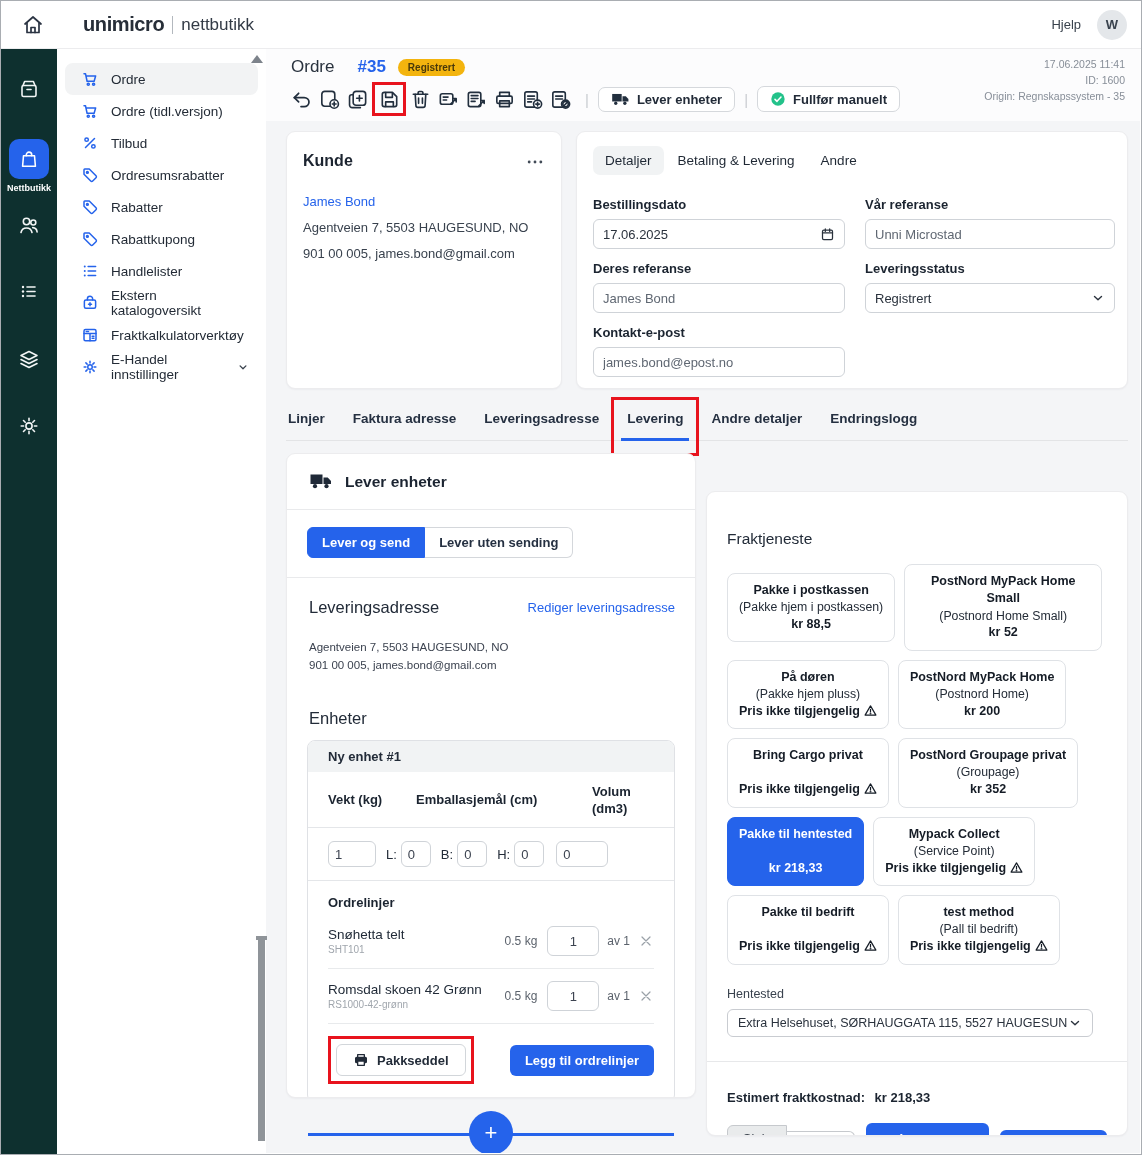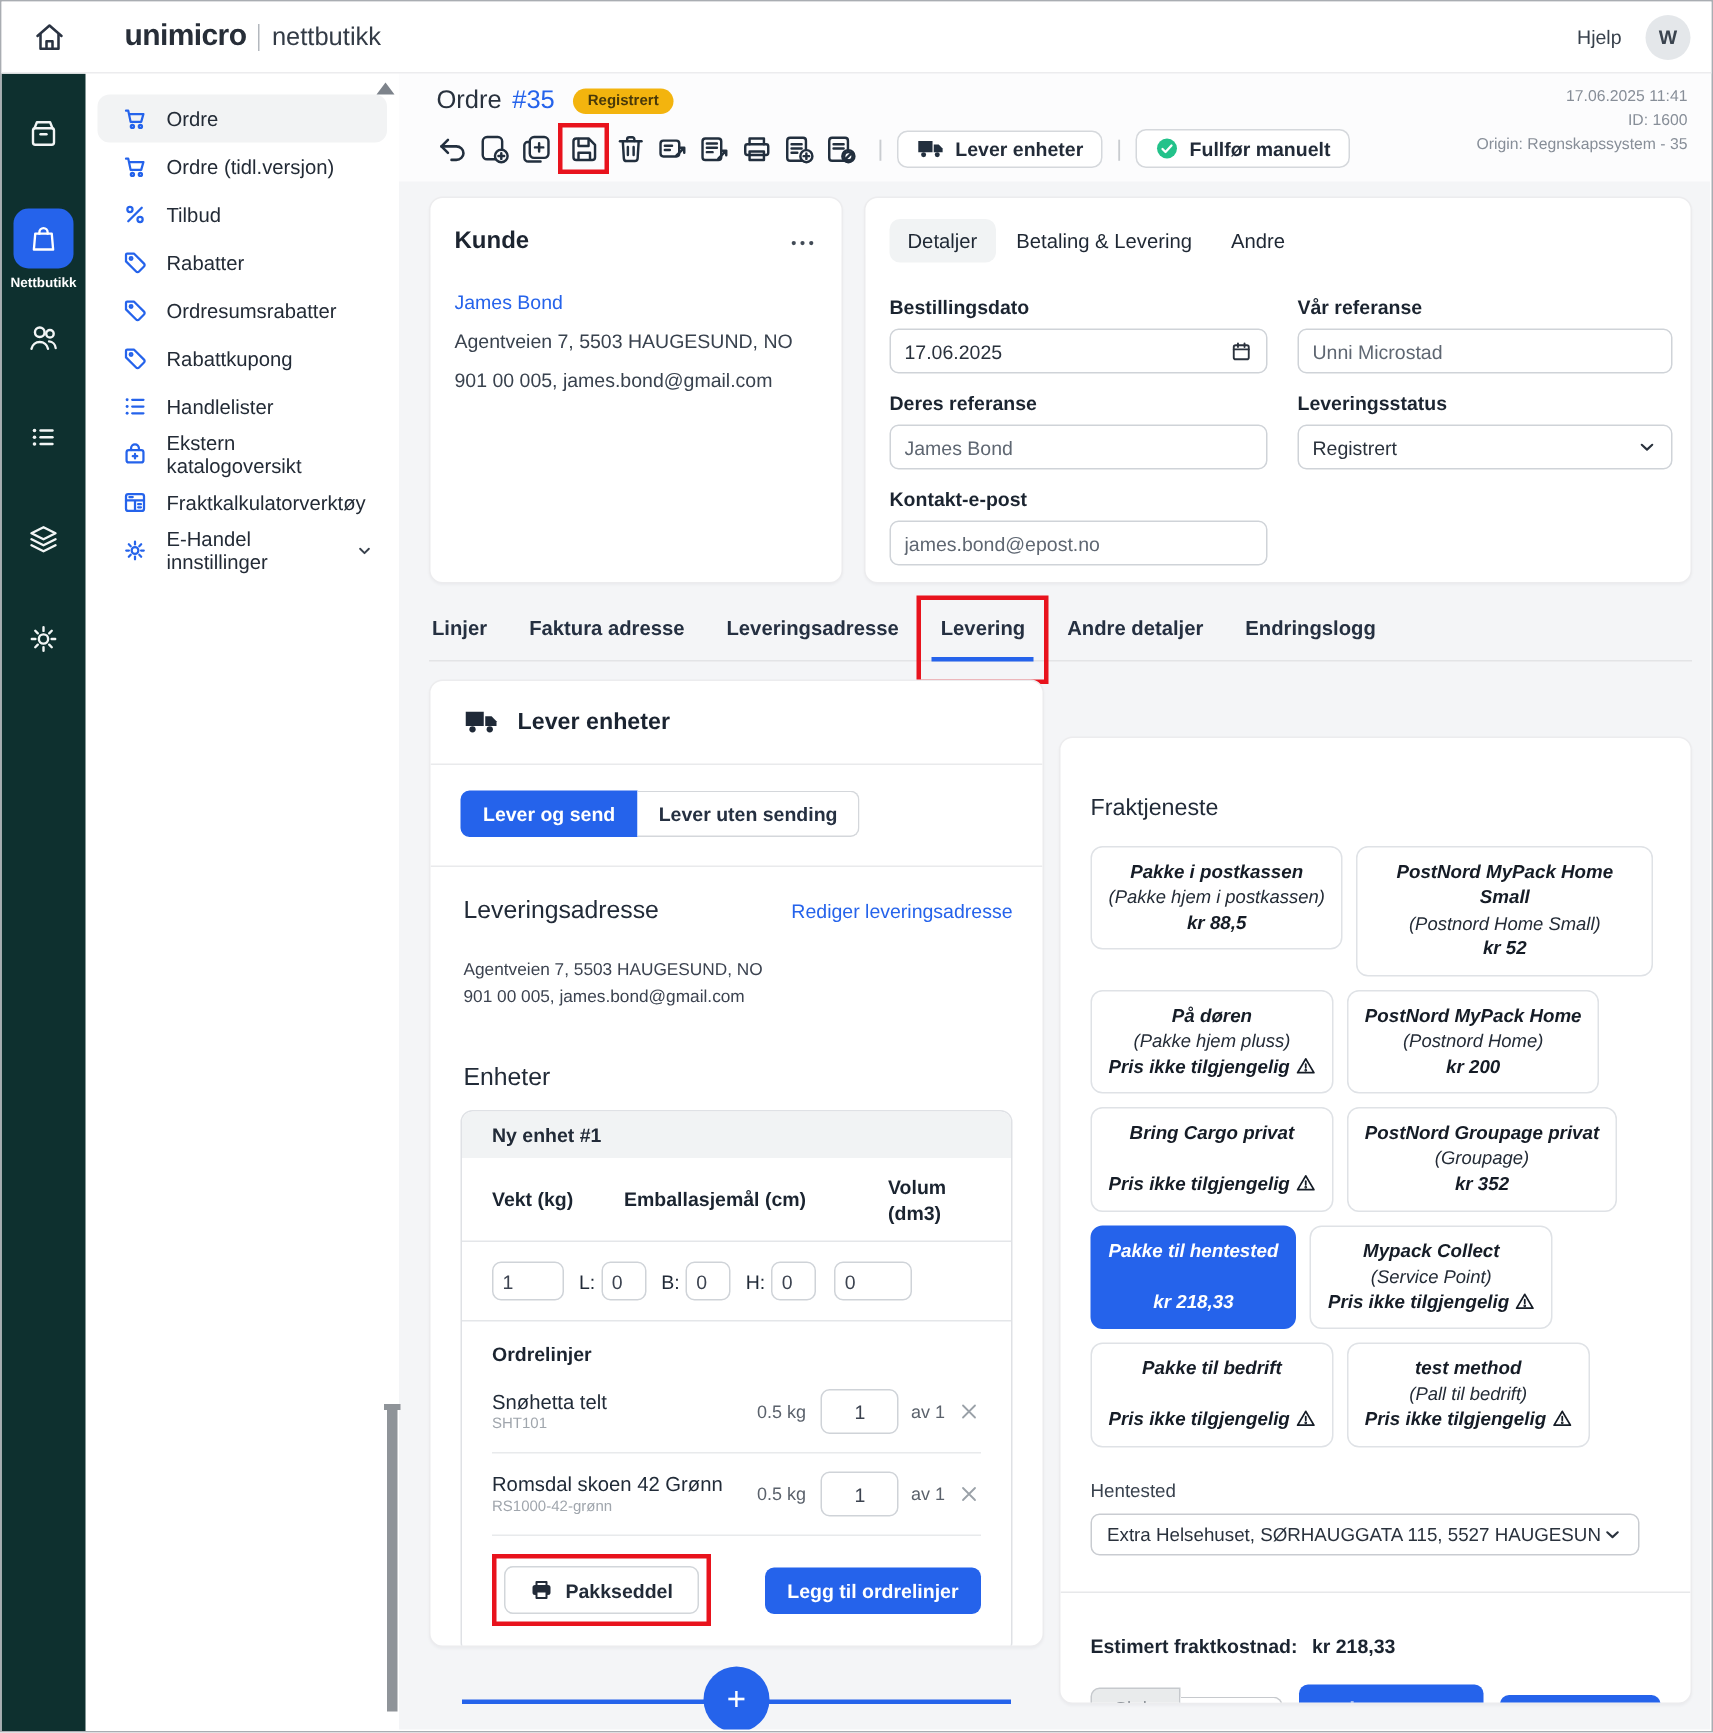--- a/index.html
+++ b/index.html
@@ -35,21 +35,21 @@
 
   
   .vthumb { position:absolute; left:257px; top:935px; width:7px; height:205px; background:#8f9499; z-index:6; }
   .vthumb::before { content:""; position:absolute; left:-2px; right:-2px; top:0; height:4px; background:#8f9499; }
 
   
   .main { position:absolute; left:265px; top:48px; right:1px; bottom:1px; background:#f4f5f7; }
   .order-head { position:absolute; left:0; top:0; right:0; height:72px; background:#fcfcfd; }
   .title-row { position:absolute; left:25px; top:8px; display:flex; align-items:center; }
   .o-title { font-size:17px; font-weight:500; color:#29323e; }
-  .o-num { font-size:17px; font-weight:400; color:#2563eb; margin-left:7px; cursor:pointer; }
+  .o-num { font-size:17px; font-weight:700; color:#2563eb; margin-left:23px; cursor:pointer; }
   .o-badge { margin-left:12px; background:#f3b40e; color:#49390a; font-size:10px; font-weight:700; padding:3px 10px; border-radius:10px; }
   .toolbar { position:absolute; left:23px; top:32px; display:flex; align-items:center; height:36px; }
   .tb-icon { width:24px; height:24px; color:#222f3e; margin-right:4px; cursor:pointer; display:flex; align-items:center; justify-content:center; }
   .red-wrap-icon { border:3px solid #e8131d; padding:2px 2px; margin:0 2px 0 -1px; display:flex; }
   .red-wrap-icon .tb-icon { margin-right:0; }
   .tb-sep { color:#c9ccd0; margin:0 9px; font-size:15px; }
   .tb-btn { display:inline-flex; align-items:center; gap:7px; border:1px solid #d5d8dc; background:#fff; border-radius:7px; padding:4px 12px; font-size:13px; font-weight:600; color:#222b38; cursor:pointer; white-space:nowrap; }
   .meta { position:absolute; right:15px; top:8px; text-align:right; font-size:10.5px; color:#878e98; line-height:1.5; }
 
   .content { position:absolute; left:0; right:0; top:72px; bottom:0; overflow:hidden; }
@@ -119,21 +119,21 @@
   .unit-foot .btn-blue { margin-left:auto; }
 
   
   .plus-line { position:absolute; left:42px; top:1012px; width:366px; height:3px; background:#2563eb; }
   .plus-circle { position:absolute; left:203px; top:990px; width:44px; height:44px; border-radius:50%; background:#2563eb; color:#fff; font-size:22px; display:flex; align-items:center; justify-content:center; cursor:pointer; z-index:2; }
 
   
   .panel-right { left:440px; top:370px; width:422px; height:645px; overflow:hidden; padding:38px 20px 0; }
   .fp-title { font-size:15.5px; font-weight:500; color:#222b38; }
   .opt-rows { margin-top:16px; }
-  .opt-row { display:flex; gap:9px; margin-bottom:9px; align-items:flex-start;font-style:italic; }
+  .opt-row { display:flex; gap:9px; margin-bottom:9px; align-items:center; }
   .opt { border:1px solid #dfe2e6; border-radius:8px; background:#fff; padding:8px 11px; min-height:62px; max-width:198px; min-width:136px; display:flex; flex-direction:column; justify-content:center; text-align:center; font-size:12.3px; line-height:1.38; color:#242c37; cursor:pointer; }
   .opt-title { font-weight:700; color:#151c26; font-size:12.5px; }
   .opt-sub:empty::before { content:"\00a0"; }
   .opt-price { font-weight:700; color:#151c26; font-size:12.5px; }
   .opt.selected { background:#2563eb; border-color:#2563eb; }
   .opt.selected .opt-title, .opt.selected .opt-price, .opt.selected .opt-sub { color:#fff; }
   .warn-ic { display:inline-block; vertical-align:-2px; margin-left:4px; color:#151c26; }
   .fp-pickup-label { margin-top:22px; font-size:12.5px; color:#39424e; }
   .fp-select { margin-top:8px; width:366px; height:28px; border:1px solid #c9ccd1; border-radius:6px; background:#fff; display:flex; align-items:center; padding:0 10px; font-size:12.5px; color:#2a323d; cursor:pointer; }
   .fp-select .grow { flex:1; white-space:nowrap; overflow:hidden; }
@@ -265,30 +265,30 @@
           </span>
         <span>Tilbud</span>
       </div>
       <div class="side-item">
         <span class="si-icon">
             <svg width="18" height="18" viewBox="0 0 24 24" fill="none" stroke="currentColor" stroke-width="2" stroke-linecap="round" stroke-linejoin="round">
               <path d="M4 5 a1 1 0 0 1 1-1 h6 l9 9 a1.8 1.8 0 0 1 0 2.6 L15.6 20 a1.8 1.8 0 0 1-2.6 0 L4 11 Z"></path>
               <circle cx="8.5" cy="8.5" r="1.2"></circle>
             </svg>
           </span>
-        <span>Rabatter</span>
+        <span>Ordresumsrabatter</span>
       </div>
       <div class="side-item">
         <span class="si-icon">
             <svg width="18" height="18" viewBox="0 0 24 24" fill="none" stroke="currentColor" stroke-width="2" stroke-linecap="round" stroke-linejoin="round">
               <path d="M4 5 a1 1 0 0 1 1-1 h6 l9 9 a1.8 1.8 0 0 1 0 2.6 L15.6 20 a1.8 1.8 0 0 1-2.6 0 L4 11 Z"></path>
               <circle cx="8.5" cy="8.5" r="1.2"></circle>
             </svg>
           </span>
-        <span>Ordresumsrabatter</span>
+        <span>Rabatter</span>
       </div>
       <div class="side-item">
         <span class="si-icon">
             <svg width="18" height="18" viewBox="0 0 24 24" fill="none" stroke="currentColor" stroke-width="2" stroke-linecap="round" stroke-linejoin="round">
               <path d="M4 5 a1 1 0 0 1 1-1 h6 l9 9 a1.8 1.8 0 0 1 0 2.6 L15.6 20 a1.8 1.8 0 0 1-2.6 0 L4 11 Z"></path>
               <circle cx="8.5" cy="8.5" r="1.2"></circle>
             </svg>
           </span>
         <span>Rabattkupong</span>
       </div>

